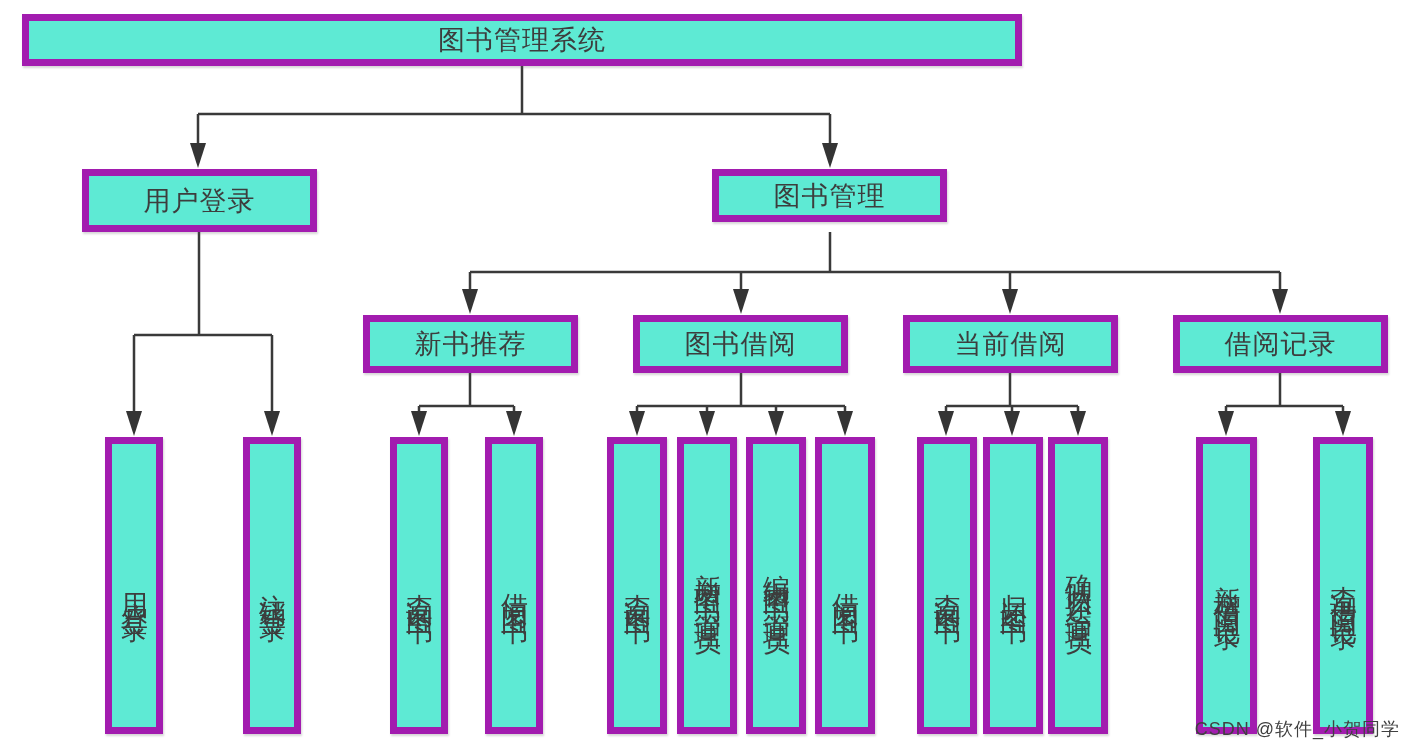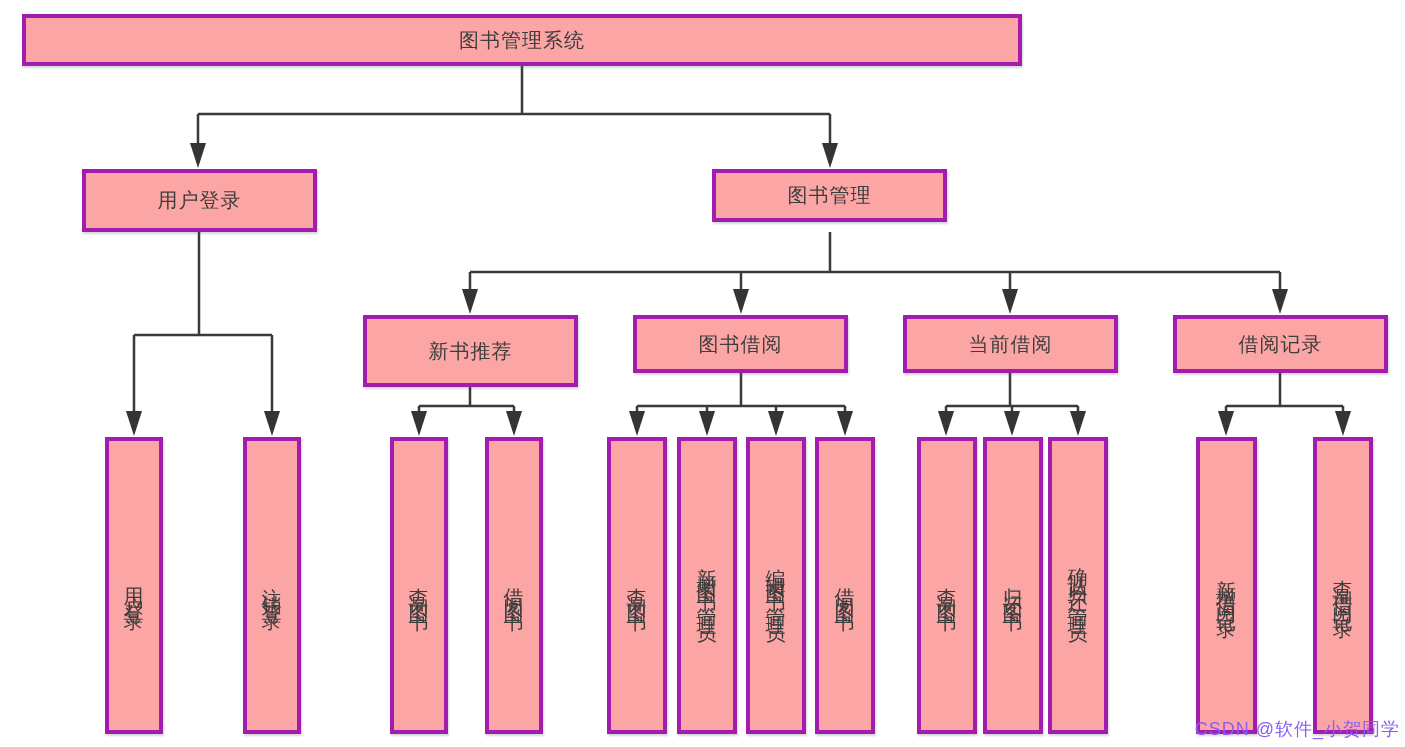--- a/index.html
+++ b/index.html
@@ -7,41 +7,41 @@
     position:relative;
     width:1405px;height:747px;
     background:#ffffff;
     font-family:"Liberation Sans","DejaVu Sans",sans-serif;
     overflow:hidden;
   }
   svg.connectors{position:absolute;left:0;top:0;z-index:1;}
   .box{
     position:absolute;z-index:2;
     box-sizing:border-box;
-    background:#fca5a5;
-    border:4px solid #a21caf;
+    background:#5eead4;
+    border:7px solid #a21caf;
     display:flex;align-items:center;justify-content:center;
     color:#3d3d3d;
-    font-size:20px;
+    font-size:27px;
     letter-spacing:1px;
     box-shadow:1px 2px 2px rgba(90,90,90,0.25);
     text-align:center;
   }
   .box.v{
     writing-mode:vertical-rl;
     text-orientation:mixed;
     letter-spacing:8px;
     line-height:1;
     padding-top:4px;
   }
   #watermark{
     position:absolute;z-index:3;
     right:5px;bottom:6px;
     font-size:18px;
-    color:#8b5cf6;
+    color:#404040;
     letter-spacing:1px;
   }
 </style>
 </head>
 <body>
 
 <div id="canvas">
 
   <svg class="connectors" width="1405" height="747" viewBox="0 0 1405 747">
     <g stroke="#3a3a3a" stroke-width="2.5" fill="none">
@@ -81,21 +81,21 @@
       <polygon points="1218,411 1234,411 1226,436"></polygon>
       <polygon points="1335,411 1351,411 1343,436"></polygon>
     </g>
   </svg>
 
   <div class="box" style="left:22px;top:14px;width:1000px;height:52px">图书管理系统</div>
 
   <div class="box" style="left:82px;top:169px;width:235px;height:63px">用户登录</div>
   <div class="box" style="left:712px;top:169px;width:235px;height:53px">图书管理</div>
 
-  <div class="box" style="left:363px;top:315px;width:215px;height:72px">新书推荐</div>
+  <div class="box" style="left:363px;top:315px;width:215px;height:58px">新书推荐</div>
   <div class="box" style="left:903px;top:315px;width:215px;height:58px">当前借阅</div>
   <div class="box" style="left:633px;top:315px;width:215px;height:58px">图书借阅</div>
   <div class="box" style="left:1173px;top:315px;width:215px;height:58px">借阅记录</div>
 
   <div class="box v" style="left:105px;top:437px;width:58px;height:297px">用户登录</div>
   <div class="box v" style="left:243px;top:437px;width:58px;height:297px">注销登录</div>
 
   <div class="box v" style="left:390px;top:437px;width:58px;height:297px">查询图书</div>
   <div class="box v" style="left:485px;top:437px;width:58px;height:297px">借阅图书</div>
 

